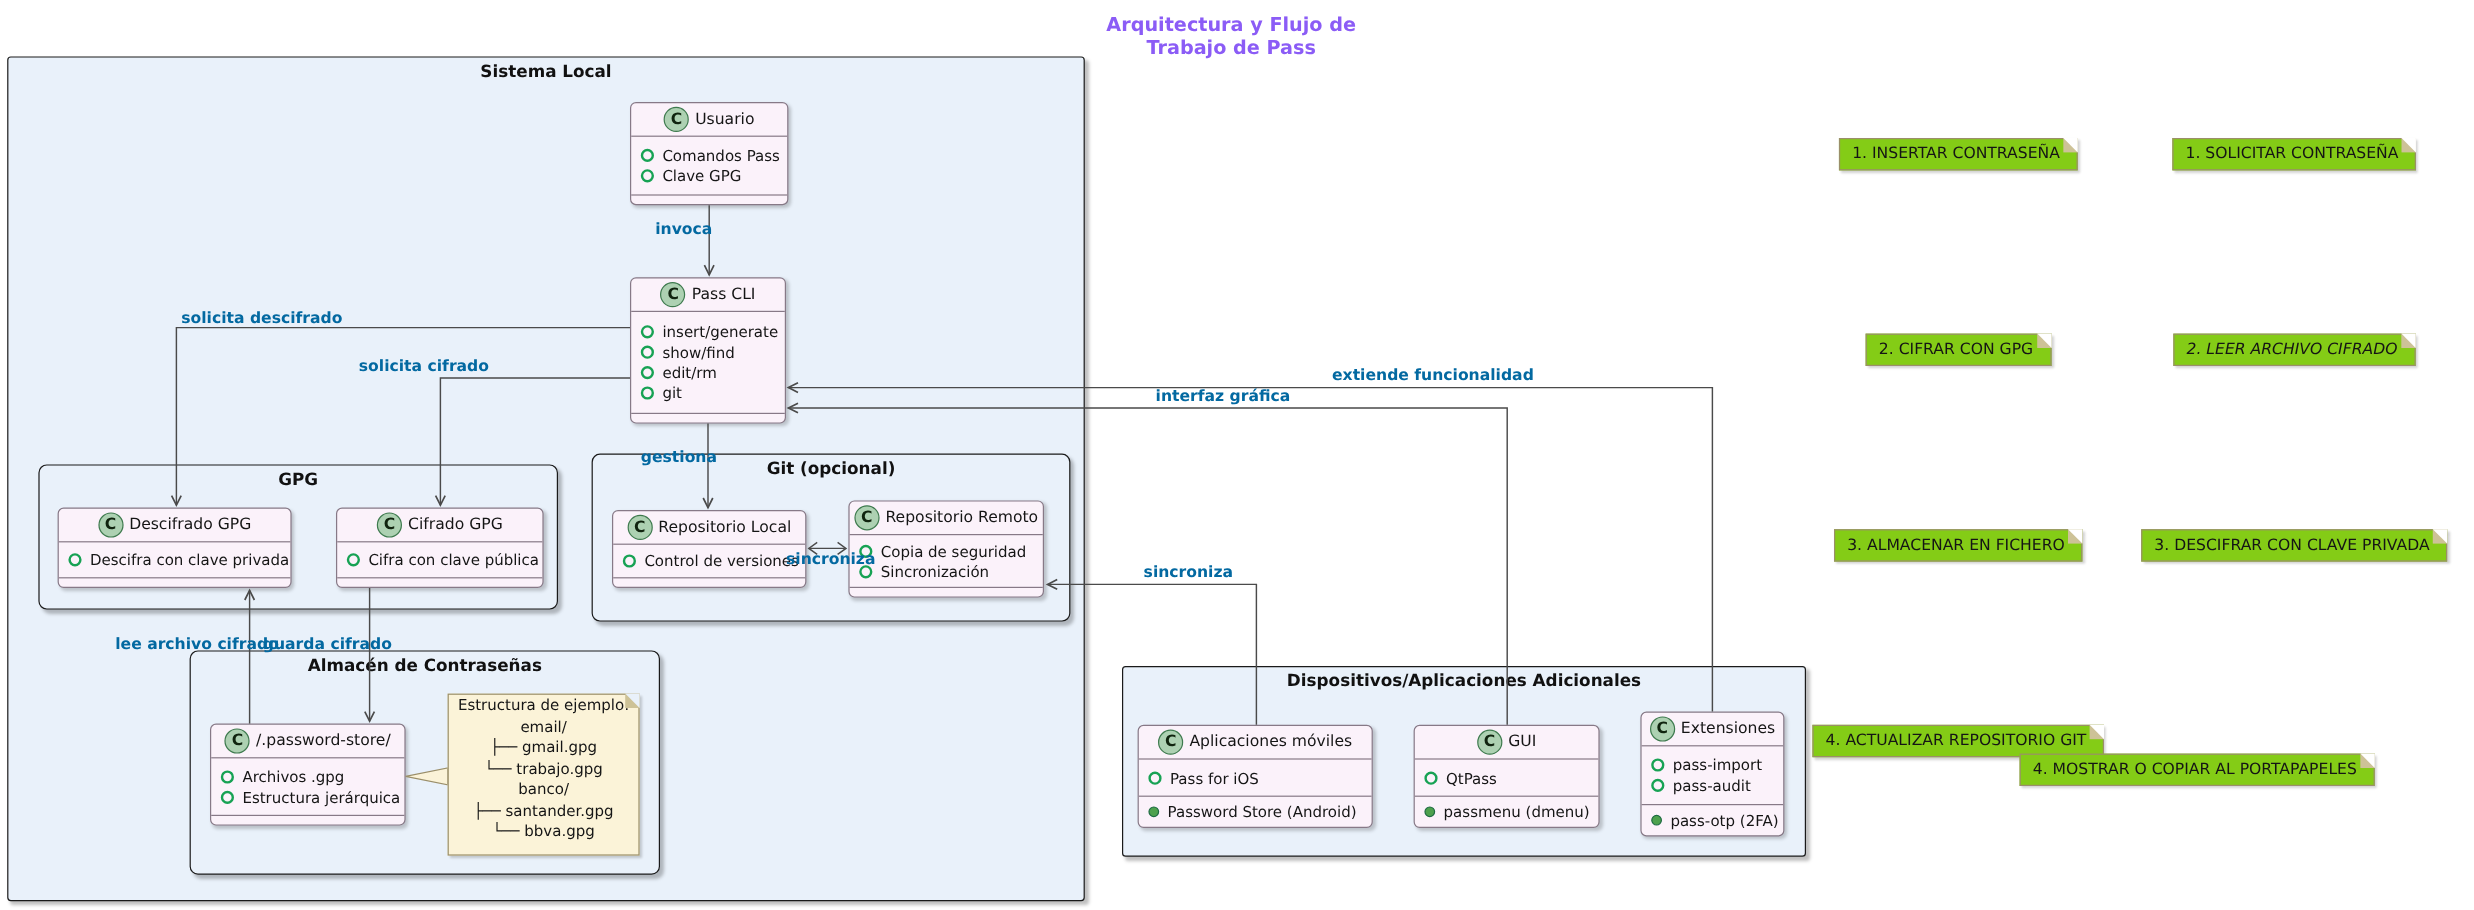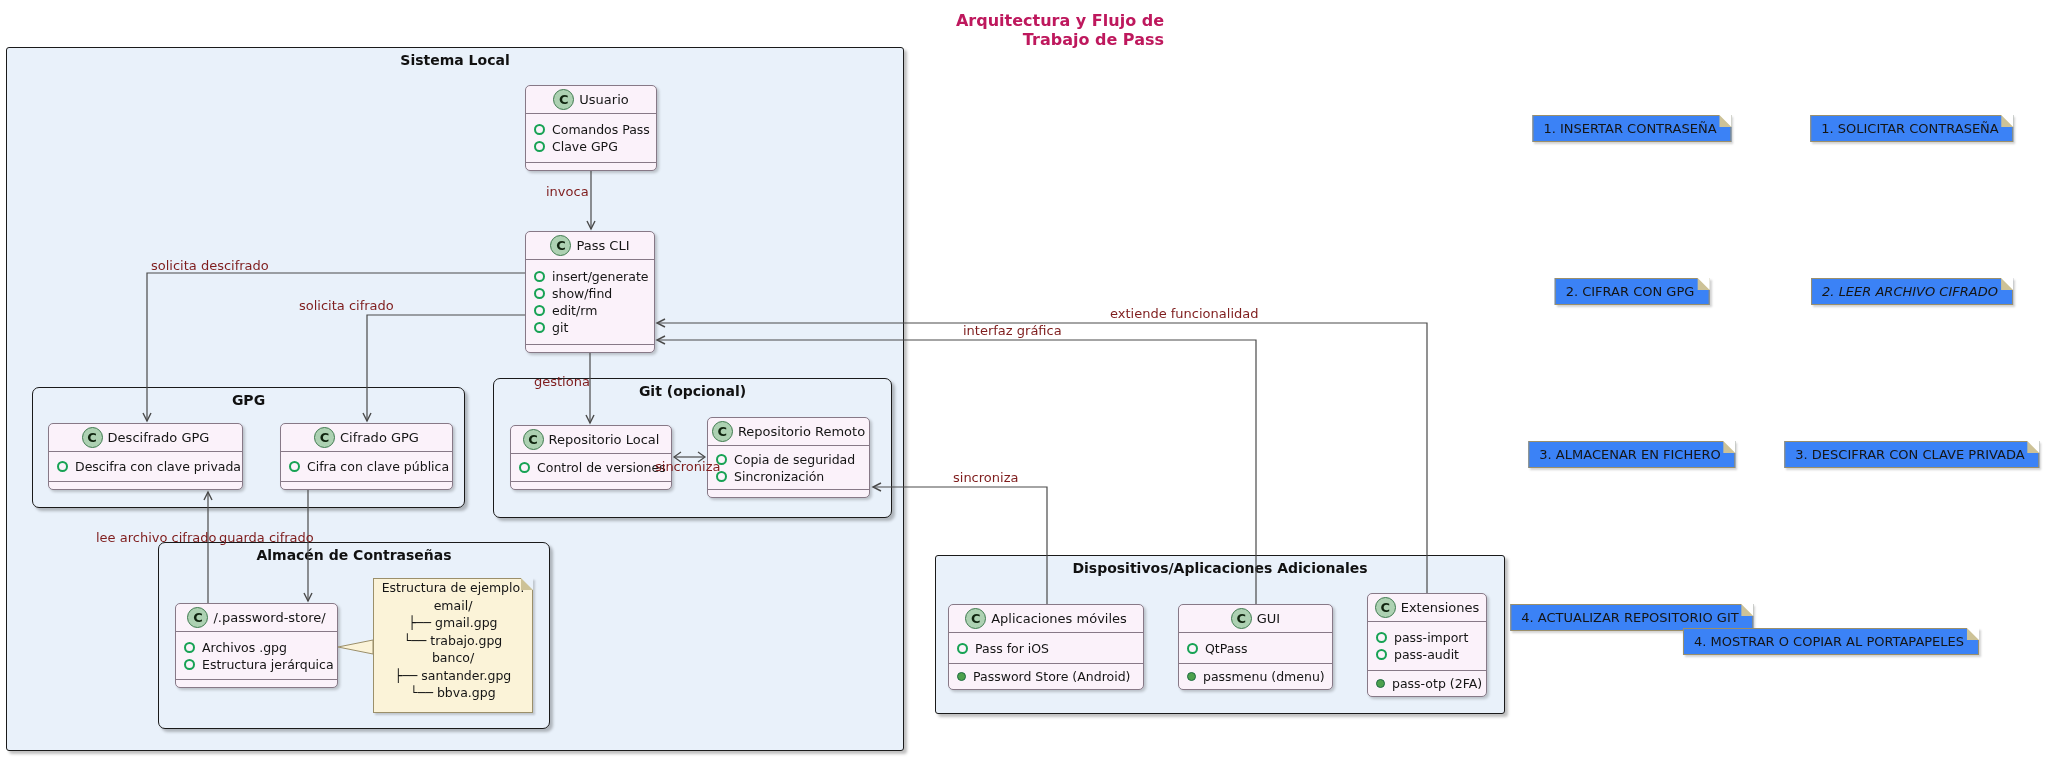--- a/index.html
+++ b/index.html
@@ -1,20 +1,20 @@
 <!DOCTYPE html>
 <html><head>
 <meta charset="utf-8">
 <style>
   html,body{margin:0;padding:0;background:#ffffff;}
   body{width:2062px;height:758px;font-family:"DejaVu Sans","Liberation Sans",sans-serif;color:#151515;}
   #canvas{position:relative;width:2062px;height:758px;overflow:hidden;background:#ffffff;}
 
-  .dg-title{position:absolute;top:11px;left:888px;width:276px;text-align:right;
-    font-size:16px;font-weight:bold;color:#be185d;}
+  .dg-title{position:absolute;top:11px;left:888px;width:276px;text-align:center;
+    font-size:16px;font-weight:bold;color:#8b5cf6;}
 
   .pkg{position:absolute;background:#E9F1FA;border:1.6px solid #1a1a1a;border-radius:3px;
     box-shadow:3px 3px 3px rgba(0,0,0,.25);}
   .pkg.inner{border-radius:7px;}
   .pkg-t{position:absolute;top:4px;left:0;right:0;text-align:center;font-weight:bold;
     font-size:14px;color:#111;white-space:nowrap;}
 
   .cls{position:absolute;background:#FBF2FA;border:1px solid #877987;border-radius:5px;
     box-shadow:2px 2px 3px rgba(0,0,0,.2);display:flex;flex-direction:column;box-sizing:border-box;}
   .cls-h{display:flex;align-items:center;justify-content:center;gap:5px;padding:3px 4px;
@@ -22,26 +22,26 @@
   .c-ic{width:21px;height:21px;border-radius:50%;background:#ADD1B2;border:1.5px solid #3E7A4E;
     display:flex;align-items:center;justify-content:center;font-weight:bold;font-size:13px;
     color:#10240f;flex:none;box-sizing:border-box;}
   .rows{flex:1;display:flex;flex-direction:column;justify-content:center;padding:2px 0;}
   .rows.m{flex:none;border-top:1px solid #877987;padding:4px 0;}
   .row{display:flex;align-items:center;gap:7px;padding:1px 8px;font-size:12.5px;white-space:nowrap;}
   .f-ic{width:7px;height:7px;border-radius:50%;border:2px solid #17A254;background:transparent;flex:none;}
   .m-ic{width:9px;height:9px;border-radius:50%;background:#4DA14D;border:1.5px solid #1E6B43;flex:none;box-sizing:border-box;}
   .strip{flex:none;height:7px;border-top:1px solid #877987;}
 
-  .elbl{position:absolute;font-size:13px;color:#7f1d1d;white-space:nowrap;}
+  .elbl{position:absolute;font-size:13px;color:#0369a1;white-space:nowrap;font-weight:bold;}
 
   .tree-note{position:absolute;left:373px;top:578px;width:160px;height:135px;
     background:#FBF3D8;border:1px solid #9B8F6A;box-shadow:2px 2px 2px rgba(0,0,0,.18);
     font-size:12.5px;line-height:17.5px;text-align:center;padding-top:0;box-sizing:border-box;}
-  .wnote{position:absolute;transform:translateX(-50%);background:#3b82f6;border:1px solid #9B8F6A;
+  .wnote{position:absolute;transform:translateX(-50%);background:#84cc16;border:1px solid #9B8F6A;
     box-shadow:2px 2px 2px rgba(0,0,0,.18);font-size:13px;padding:4px 14px 4px 10px;white-space:nowrap;height:27px;
     box-sizing:border-box;display:flex;align-items:center;}
   .fold{position:absolute;top:-1px;right:-1px;width:0;height:0;border-style:solid;
     border-width:0 12px 12px 0;border-color:#ffffff #ffffff #cdc297 #cdc297;}
   .fold.fold-blue{border-color:#E9F1FA #E9F1FA #cdc297 #cdc297;}
 
   svg.edges{position:absolute;left:0;top:0;pointer-events:none;}
 </style>
 </head>
 <body>

